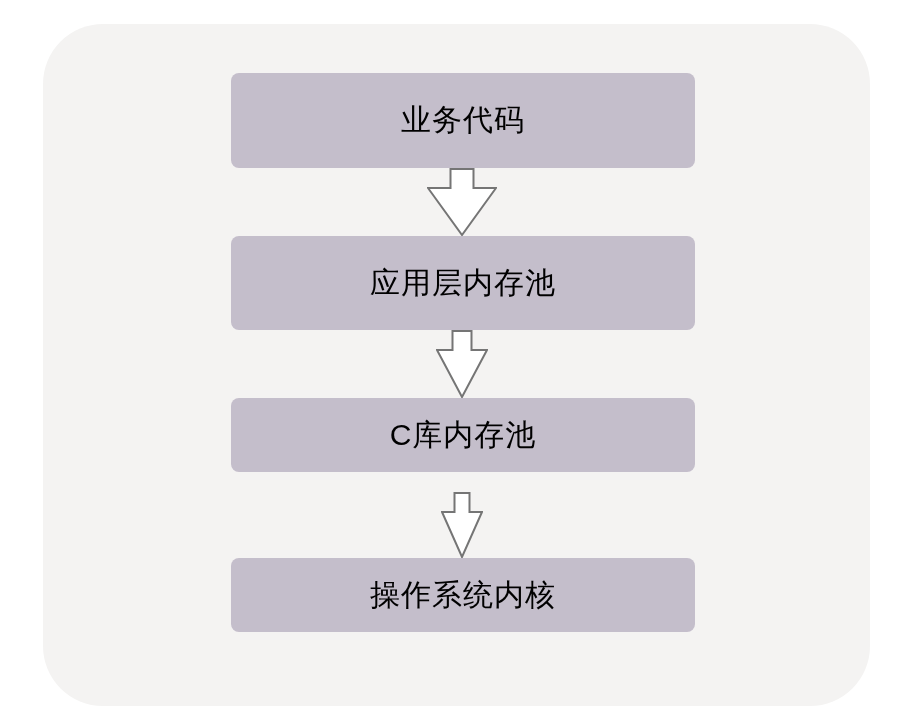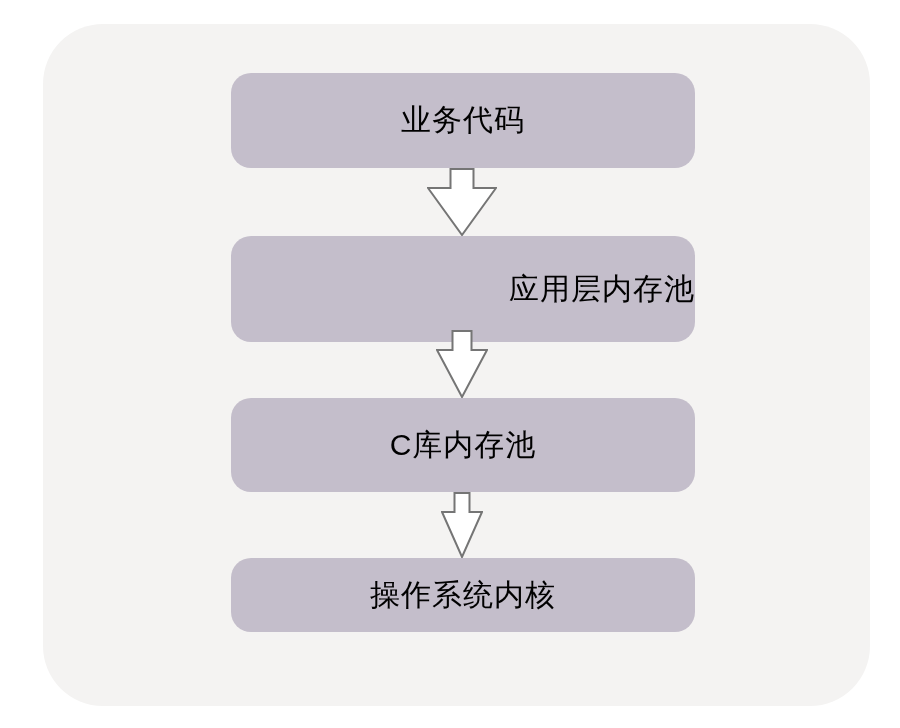--- a/index.html
+++ b/index.html
@@ -30,33 +30,33 @@
     width: 827px;
     height: 682px;
     background: var(--canvas-background);
     border-radius: 60px;
   }
   .node {
     position: absolute;
     left: 188px;
     width: 464px;
     background: var(--node-fill);
-    border-radius: 20px;
+    border-radius: 8px;
     display: flex;
     align-items: center;
     justify-content: center;
     color: var(--node-text);
     font-size: 30px;
     font-weight: 400;
     letter-spacing: 1px;
     text-align: center;
   }
   .node-1 { top: 49px;  height: 95px; }
-  .node-2 { top: 212px; height: 106px; justify-content: flex-end; }
-  .node-3 { top: 374px; height: 94px; }
+  .node-2 { top: 212px; height: 94px; }
+  .node-3 { top: 374px; height: 74px; }
   .node-4 { top: 534px; height: 74px; }
   .arrow {
     position: absolute;
     display: block;
   }
   .arrow polygon {
     fill: var(--arrow-fill);
     stroke: var(--arrow-stroke);
     stroke-width: 2;
     stroke-linejoin: miter;

